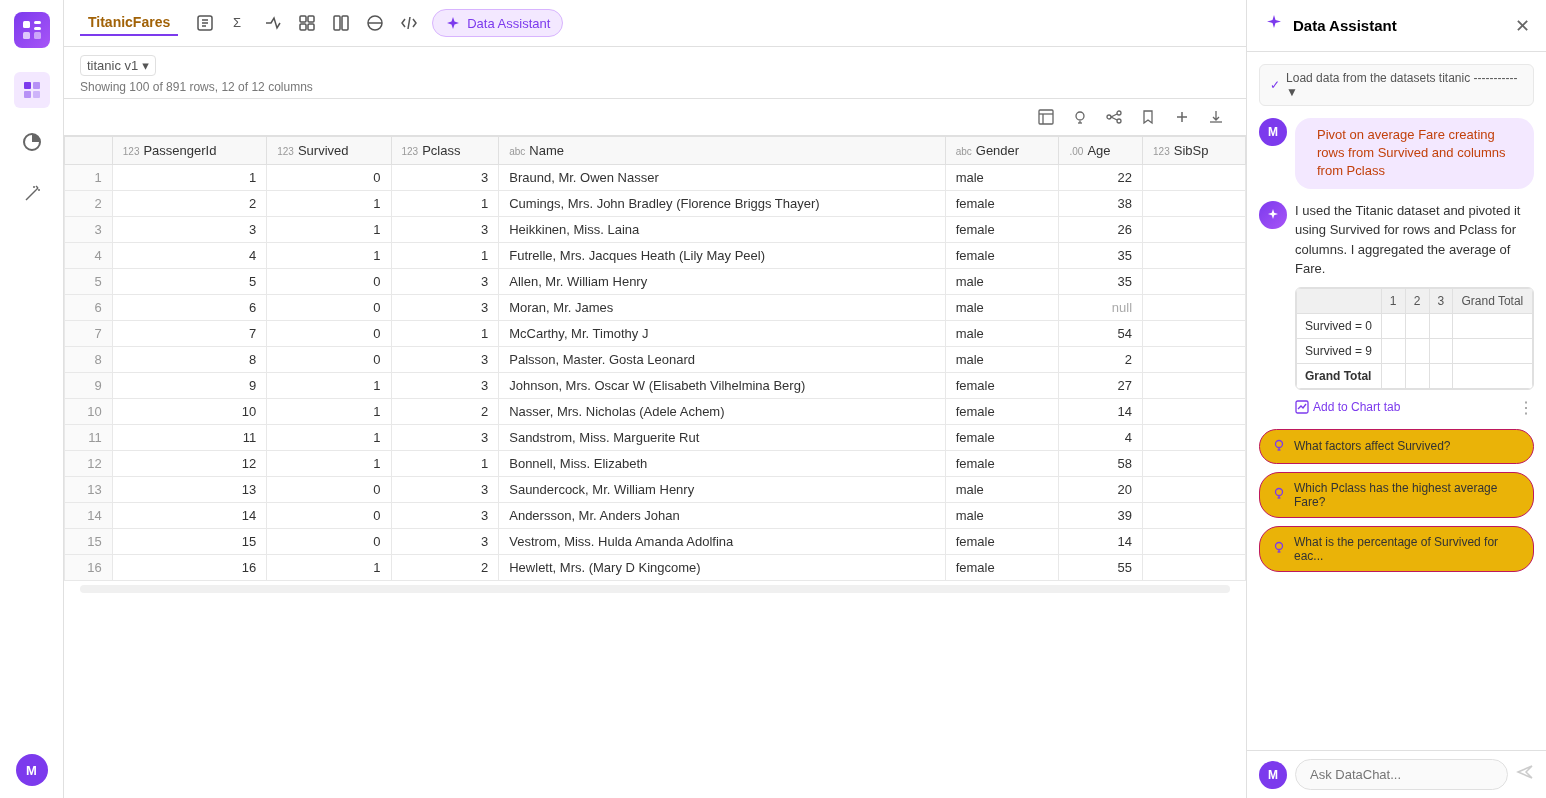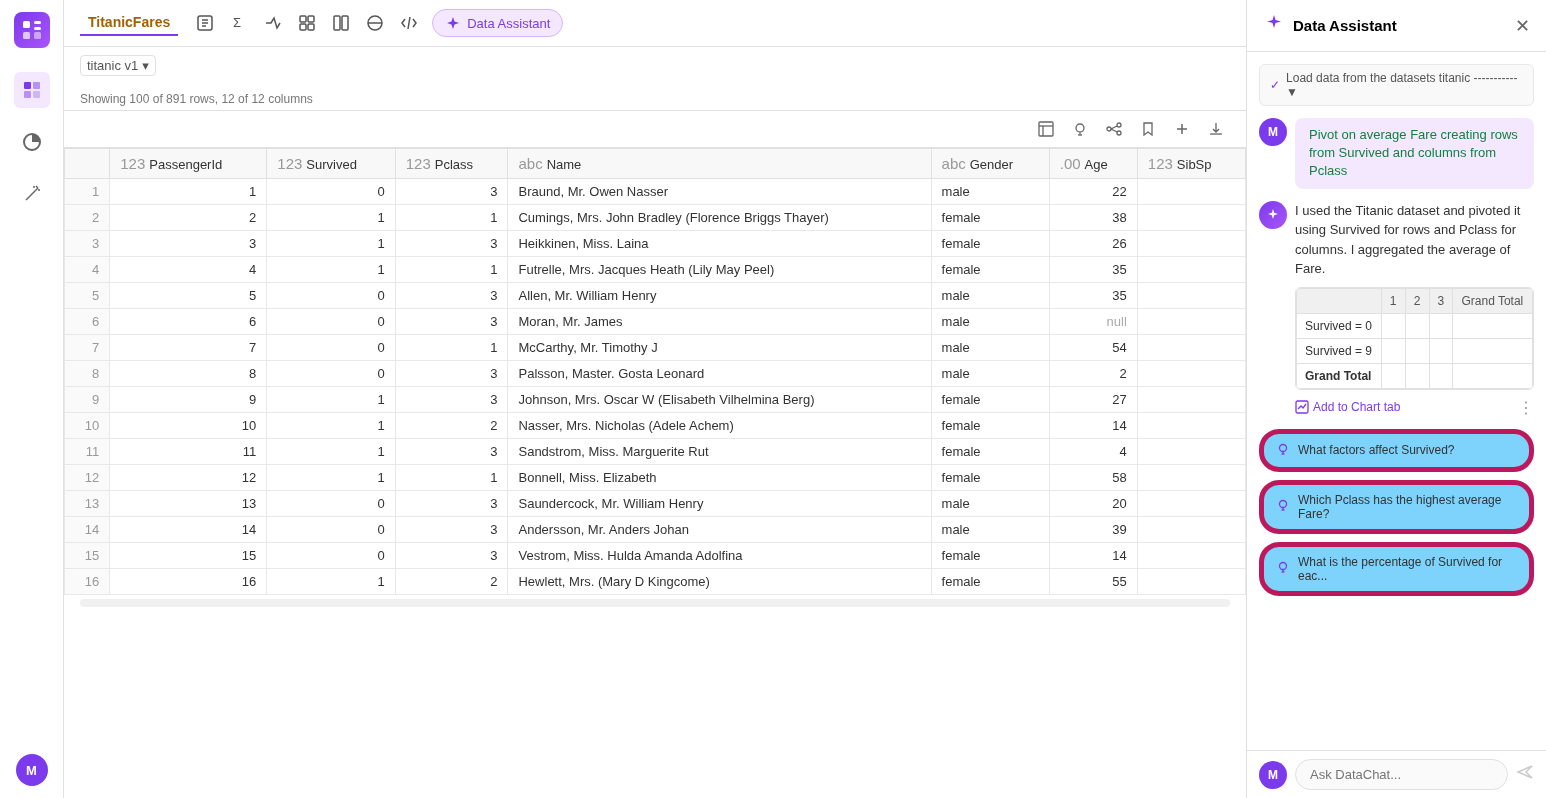--- a/index.html
+++ b/index.html
@@ -122,21 +122,21 @@
       font-size: 13px;
       color: #555;
       padding: 2px 6px;
       border: 1px solid #e0e0e0;
       border-radius: 4px;
       cursor: pointer;
     }
     .row-info {
       font-size: 12px;
       color: #777;
-      margin-top: 16px;
+      margin-top: 4px;
     }
 
     
     .table-area {
       flex: 1;
       overflow: auto;
       position: relative;
     }
 
     .data-table {
@@ -150,21 +150,21 @@
       padding: 6px 10px;
       text-align: left;
       font-weight: 500;
       color: #333;
       white-space: nowrap;
       position: sticky;
       top: 0;
       z-index: 2;
     }
     .data-table th .col-type {
-      font-size: 15px;
+      font-size: 10px;
       color: #999;
       margin-right: 4px;
     }
     .data-table td {
       border: 1px solid #e8e8e8;
       padding: 5px 10px;
       color: #333;
     }
     .data-table td.num { text-align: right; }
     .data-table td.idx { text-align: right; color: #999; background: #fafafa; }
@@ -267,24 +267,24 @@
       color: white;
       display: flex;
       align-items: center;
       justify-content: center;
       font-size: 12px;
       font-weight: 600;
       flex-shrink: 0;
     }
     .user-bubble {
       background: #f3e8ff;
-      border-radius: 8px;
-      padding: 8px 14px;
+      border-radius: 16px;
+      padding: 8px 22px;
       font-size: 13px;
-      color: #15803d;
+      color: #c2410c;
       line-height: 1.4;
     }
 
     
     .ai-msg {
       display: flex;
       gap: 8px;
       align-items: flex-start;
     }
     .ai-avatar {
@@ -361,22 +361,22 @@
       display: flex;
       flex-direction: column;
       gap: 8px;
       padding: 0 0 8px;
     }
     .suggestion-chip {
       display: flex;
       align-items: center;
       gap: 8px;
       padding: 8px 12px;
-      background: #7dd3fc;
-      border: 5px solid #be185d;
+      background: #eab308;
+      border: 1px solid #be185d;
       border-radius: 20px;
       cursor: pointer;
       font-size: 12px;
       color: #333;
     }
     .suggestion-icon { color: #7c3aed; font-size: 14px; }
 
     
     .chat-input-area {
       padding: 8px 12px;

